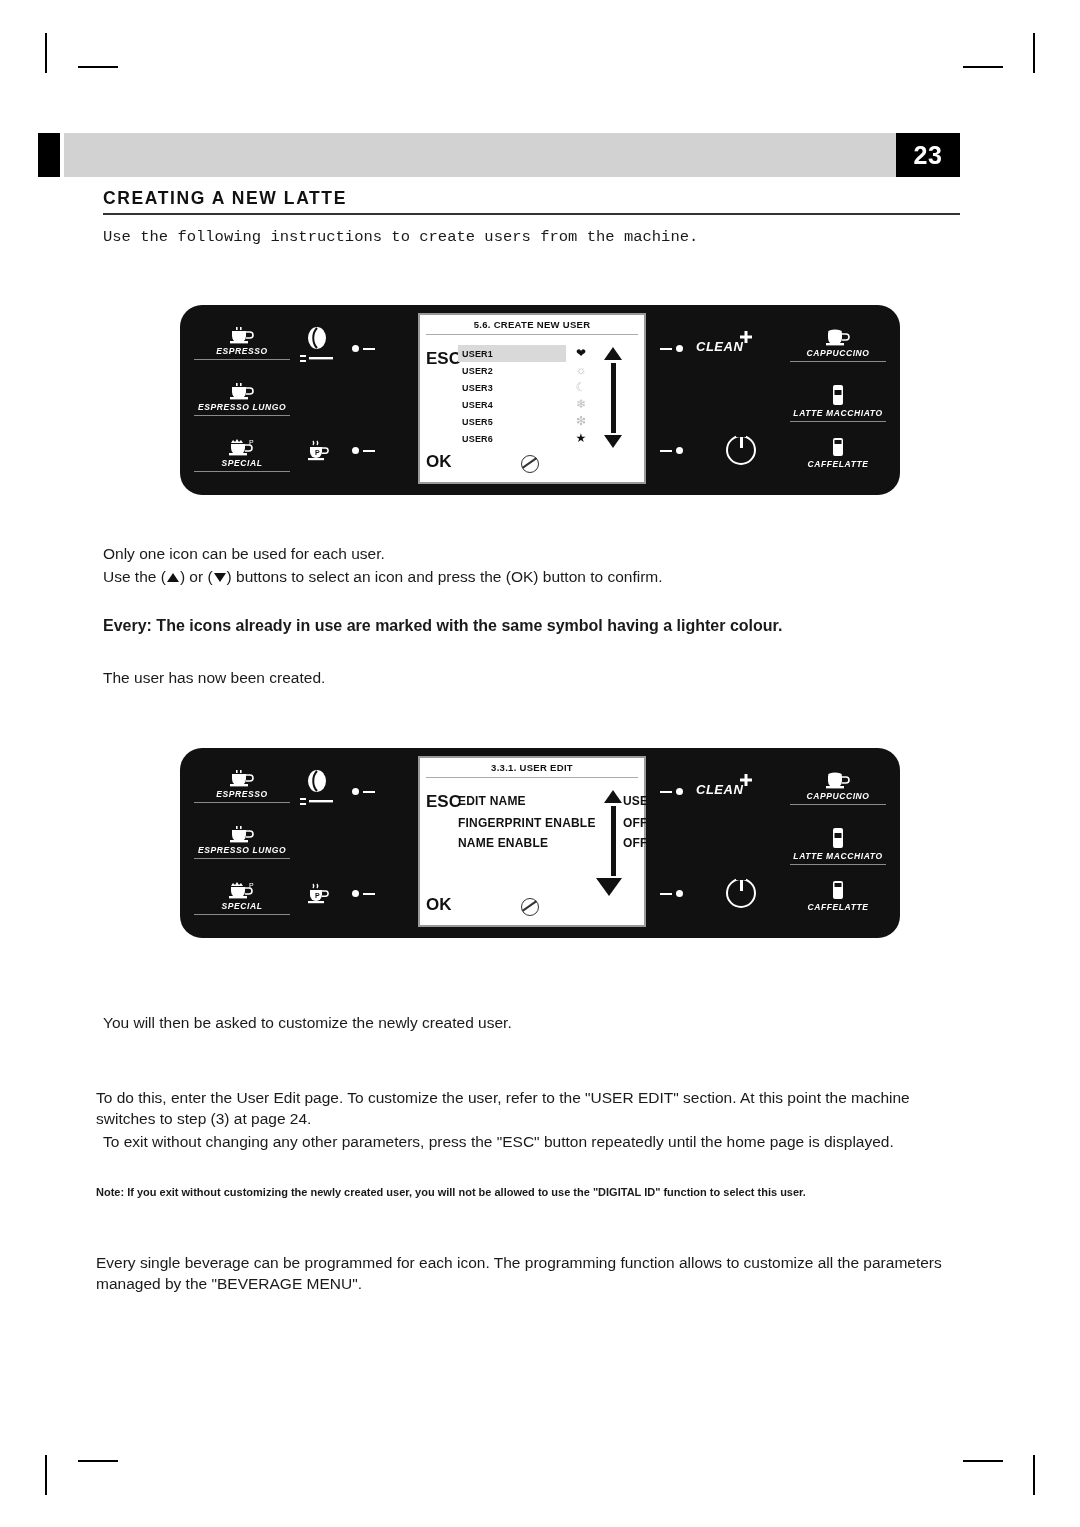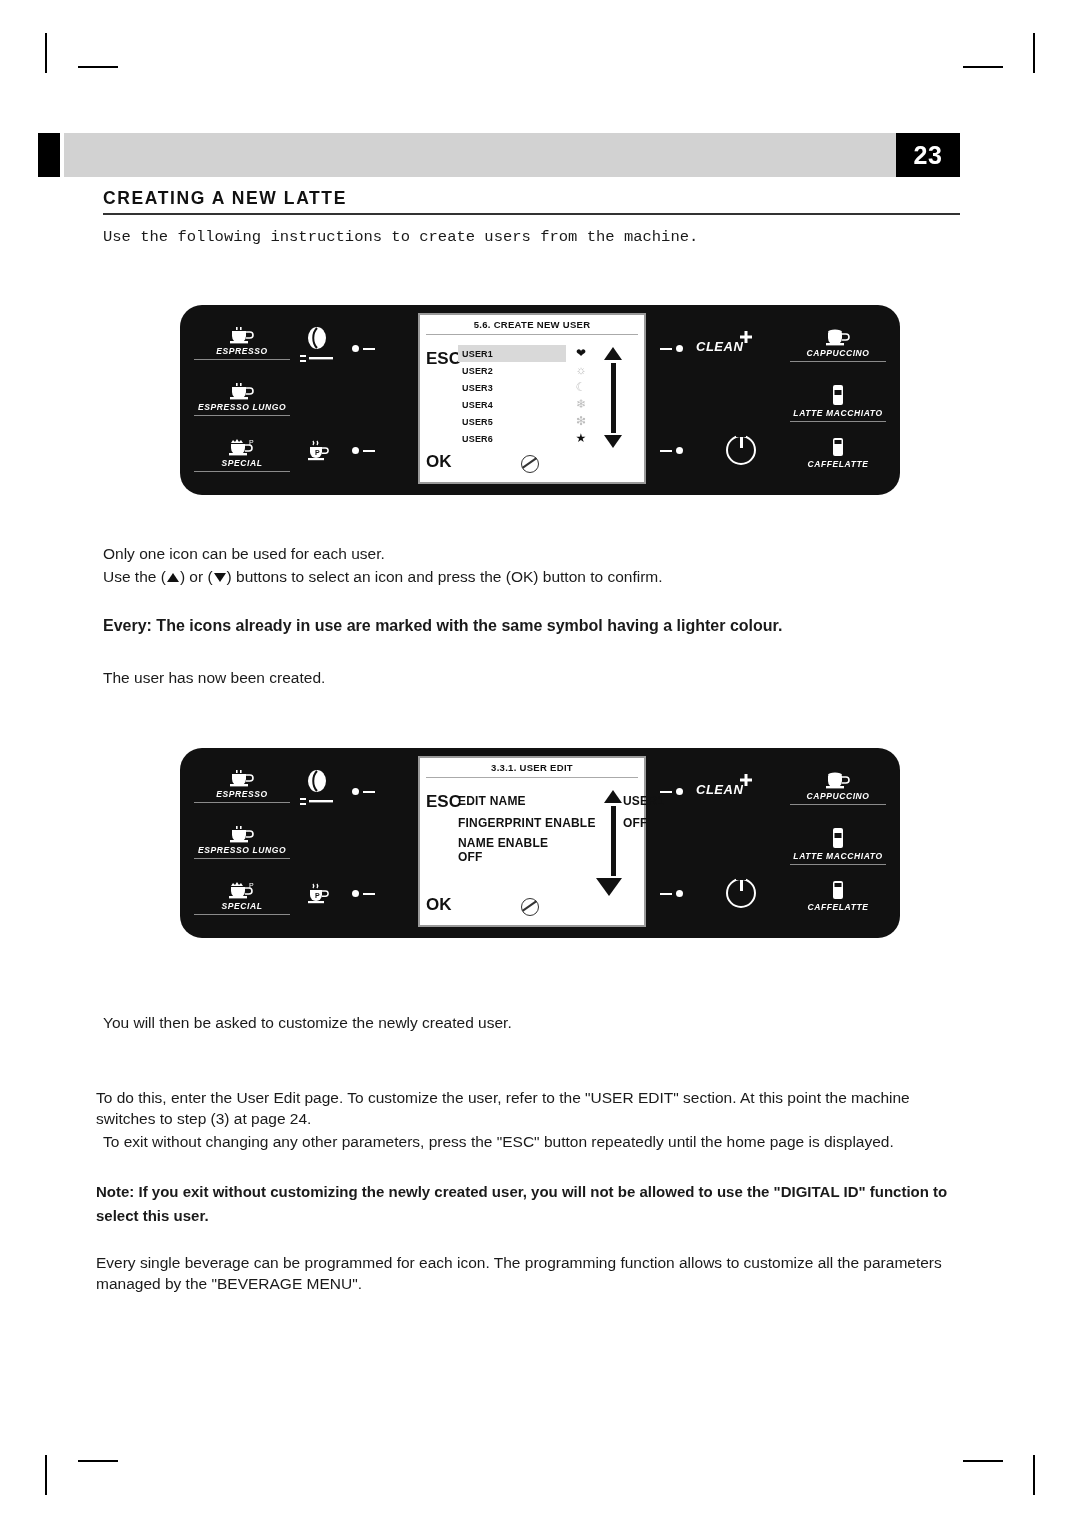--- a/index.html
+++ b/index.html
@@ -445,21 +445,21 @@
       <div class="ok-lbl" style="left:6px;top:117px;">OK</div>
 
       <div class="edit-row" style="left:38px;top:16px;">
         <span class="k">EDIT NAME</span>
         <span class="v">USER1</span>
       </div>
       <div class="edit-row" style="left:38px;top:38px;">
         <span class="k">FINGERPRINT ENABLE</span>
         <span class="v">OFF</span>
       </div>
-      <div class="edit-row" style="left:38px;top:58px;flex-direction:column;">
+      <div class="edit-row" style="left:38px;top:58px;">
         <span class="k">NAME ENABLE</span>
         <span class="v">OFF</span>
       </div>
 
       <div class="arrow-up" style="left:184px;top:12px;"></div>
       <div class="arrow-down" style="left:176px;top:100px;border-left-width:13px;border-right-width:13px;border-top-width:18px;"></div>
       <div class="scrollbar" style="left:191px;top:28px;width:5px;height:70px;"></div>
 
       <div class="bean" style="left:101px;top:120px;"></div>
     </div>
@@ -516,14 +516,14 @@
           <rect x="5.5" y="4" width="7" height="4" fill="#111"></rect>
         </svg>
     </div>
     <div class="btn-label">CAFFELATTE</div>
   </div>
 </div>
 
 <div class="para" style="top:1012px;width:857px;">You will then be asked to customize the newly created user.</div>
 <div class="para" style="top:1087px;left:96px;width:866px;">To do this, enter the User Edit page. To customize the user, refer to the "USER EDIT" section. At this point the machine switches to step (3) at page 24.</div>
 <div class="para" style="top:1131px;width:857px;">To exit without changing any other parameters, press the "ESC" button repeatedly until the home page is displayed.</div>
-<div class="para bold" style="top:1180px;left:96px;width:866px;font-size:15px;line-height:24px;">Note: If you exit without customizing the newly created user, you will not be allowed to use the "DIGITAL ID" function to select this user.</div>
+<div class="para bold" style="top:1180px;left:96px;width:866px;font-size:11px;line-height:24px;">Note: If you exit without customizing the newly created user, you will not be allowed to use the "DIGITAL ID" function to select this user.</div>
 <div class="para" style="top:1252px;left:96px;width:866px;">Every single beverage can be programmed for each icon. The programming function allows to customize all the parameters managed by the "BEVERAGE MENU".</div>
 
 </body></html>

